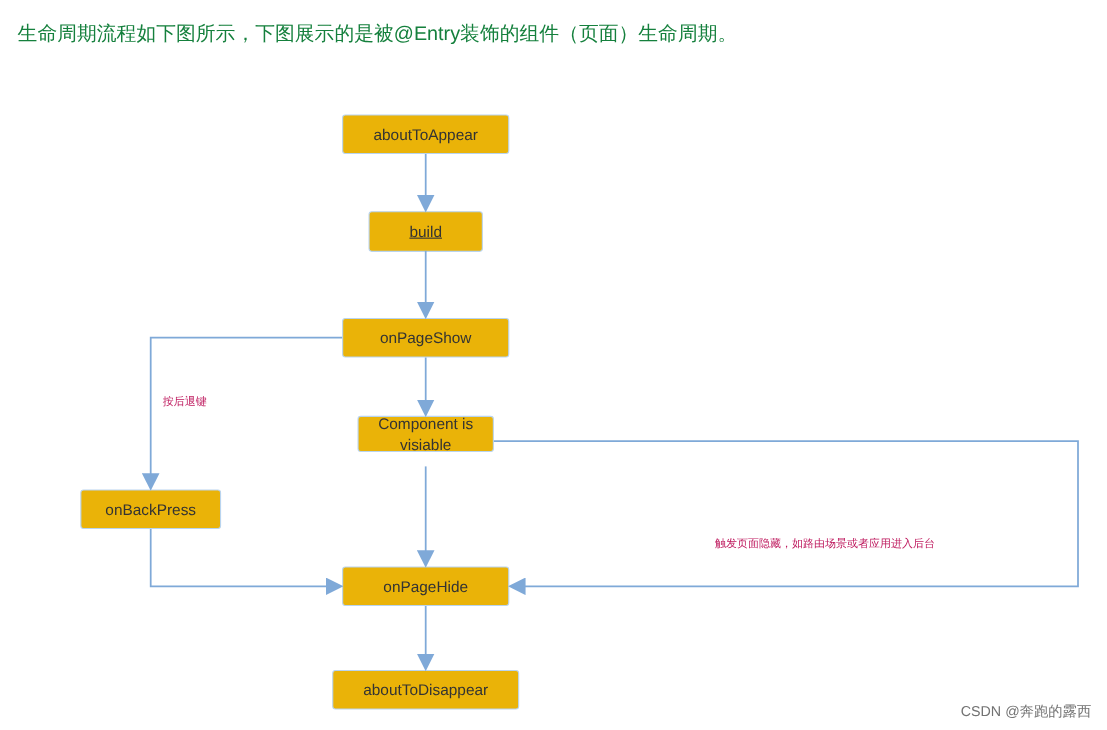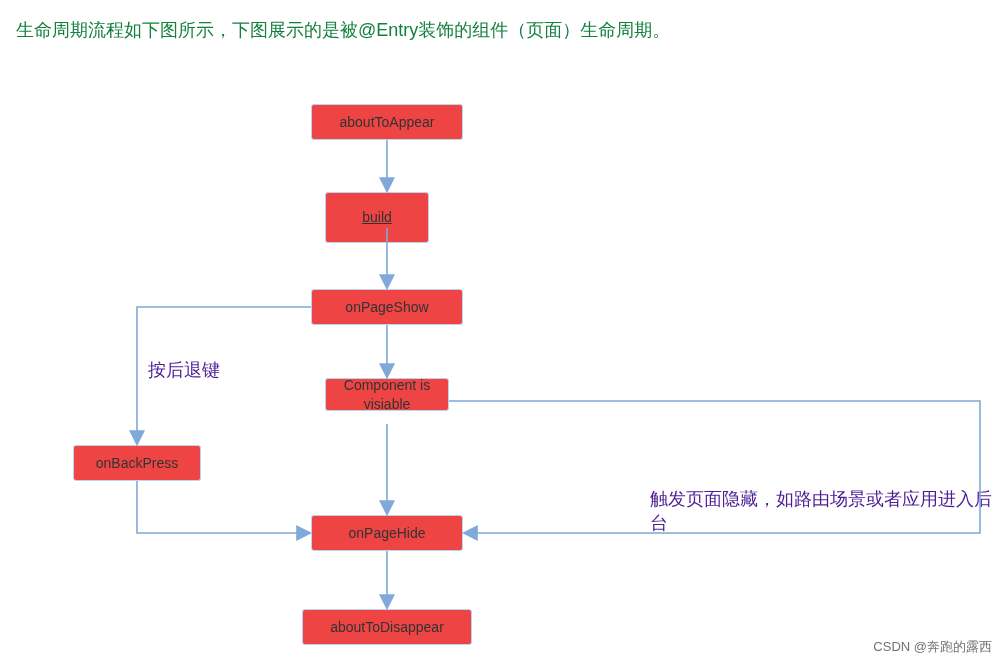--- a/index.html
+++ b/index.html
@@ -14,34 +14,34 @@
   .title {
     position: absolute;
     left: 16px;
     top: 18px;
     font-size: 18px;
     color: #15803d;
   }
   .node {
     position: absolute;
     border: 1px solid #b9d4ef;
-    background: #ef4444;
+    background: #eab308;
     border-radius: 3px;
     display: flex;
     align-items: center;
     justify-content: center;
     text-align: center;
     font-size: 14px;
     color: #333;
     line-height: 1.35;
   }
   .label {
     position: absolute;
-    font-size: 18px;
-    color: #4c1d95;
+    font-size: 10px;
+    color: #be185d;
   }
   .watermark {
     position: absolute;
     right: 14px;
     bottom: 8px;
     font-size: 13px;
     color: #737373;
   }
   svg.edges {
     position: absolute;
@@ -50,21 +50,21 @@
     pointer-events: none;
   }
 </style>
 </head>
 <body>
 
 <div class="title">生命周期流程如下图所示，下图展示的是被@Entry装饰的组件（页面）生命周期。</div>
 
 <div class="node" style="left:311px; top:104px; width:152px; height:36px;">aboutToAppear</div>
 
-<div class="node" style="left:325px; top:192px; width:104px; height:51px;text-decoration:underline;">build</div>
+<div class="node" style="left:335px; top:192px; width:104px; height:37px;text-decoration:underline;">build</div>
 
 <div class="node" style="left:311px; top:289px; width:152px; height:36px;">onPageShow</div>
 
 <div class="node" style="left:325px; top:378px; width:124px; height:33px; white-space:pre-line;">Component is
 visiable</div>
 
 <div class="node" style="left:73px; top:445px; width:128px; height:36px;text-align:center;">onBackPress</div>
 
 <div class="node" style="left:311px; top:515px; width:152px; height:36px;">onPageHide</div>
 

